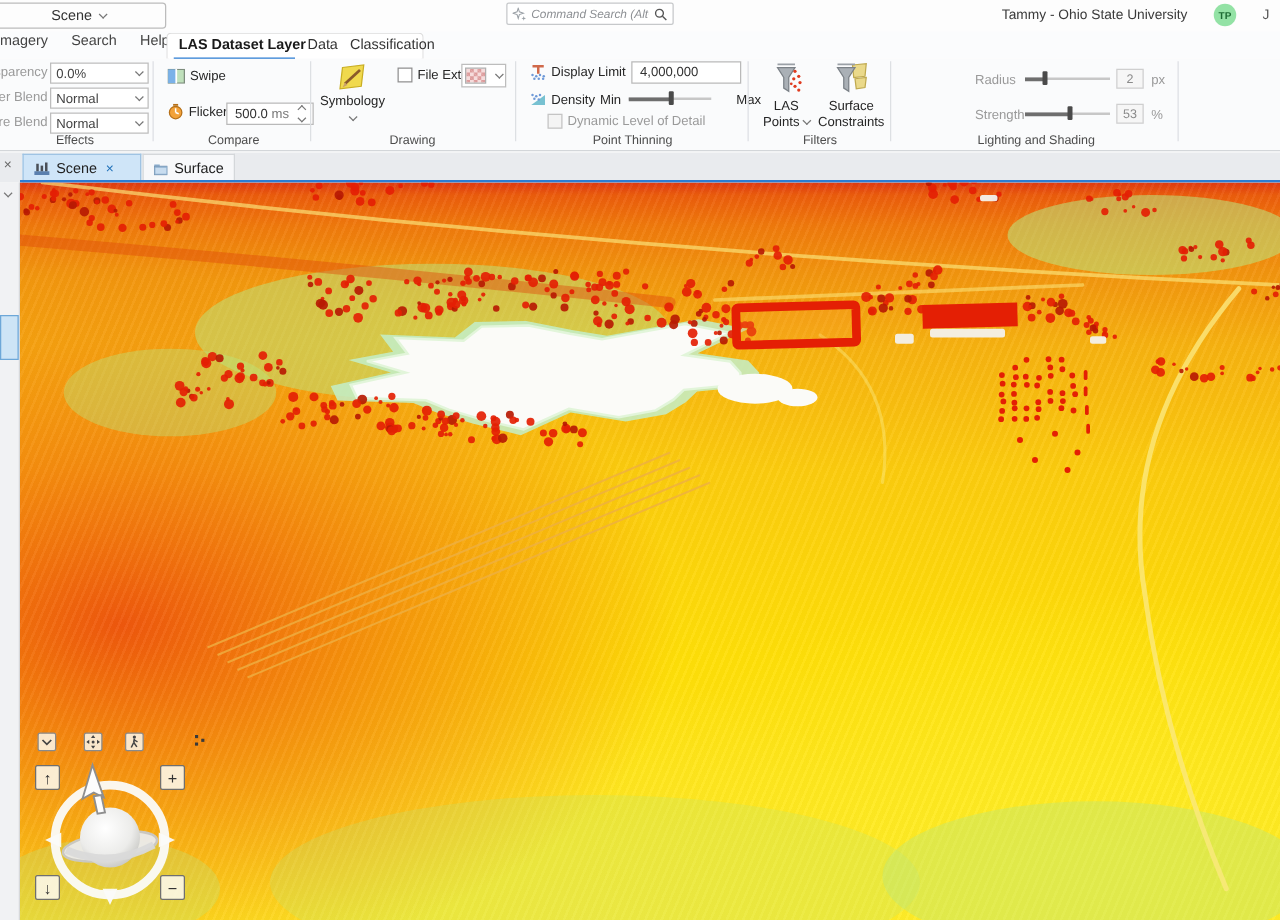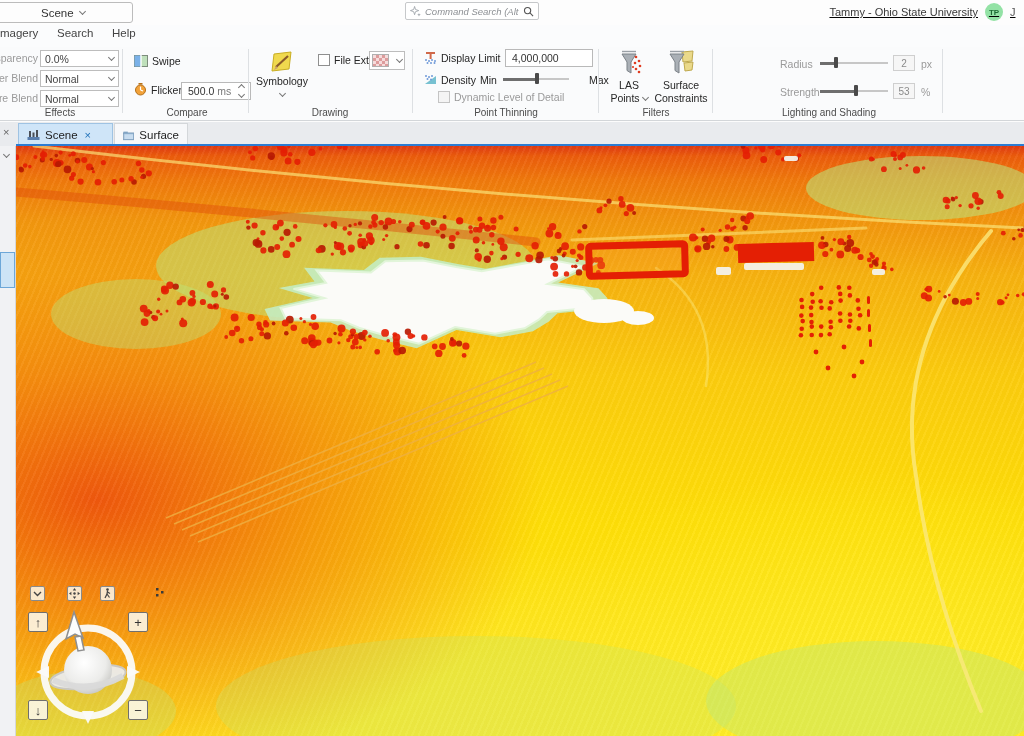--- a/index.html
+++ b/index.html
@@ -10,21 +10,21 @@
 
   
   #titlebar { position:absolute; left:0; top:0; width:1024px; height:25px; background:#fdfdfd; }
   #project-btn { position:absolute; left:-10px; top:2px; width:143px; height:21px;
     border:1px solid #bcbcbc; border-radius:3px; background:#fdfdfd;
     font-size:11.5px; color:#333; display:flex; align-items:center; padding-left:50px; gap:6px; }
   #cmd-search { position:absolute; left:405px; top:2px; width:134px; height:18px;
     border:1px solid #c6c8ca; border-radius:2px; background:#fff; display:flex;
     align-items:center; padding:0 4px; gap:4px; }
   #cmd-search .ph { flex:1; font-size:9.5px; font-style:italic; color:#8d9094; white-space:nowrap; overflow:hidden; }
-  #user-area { position:absolute; right:8px; top:3px; height:18px; display:flex; align-items:center; gap:7px;text-decoration:underline; }
+  #user-area { position:absolute; right:8px; top:3px; height:18px; display:flex; align-items:center; gap:21px; }
   #user-name { font-size:11px; color:#3a3a3a; }
   #avatar { width:18px; height:18px; border-radius:50%; background:#93e2a5; color:#1c6b33;
     font-size:8px; font-weight:bold; display:flex; align-items:center; justify-content:center; }
   #overflow-glyph { font-size:11px; color:#555; width:6px; overflow:hidden; }
 
   
   #ribbontabs { position:absolute; left:0; top:25px; width:1024px; height:22px; background:#fbfcfd; }
   .rtab { position:absolute; top:2px; font-size:11.5px; color:#444; }
   #ctx-pill { position:absolute; left:133px; top:1px; width:206px; height:21px; background:#fff;
     border:1px solid #dcdcdc; border-bottom:none; border-radius:4px 4px 0 0; }
@@ -119,20 +119,26 @@
       <span id="user-name">Tammy - Ohio State University</span>
       <span id="avatar">TP</span>
       <span id="overflow-glyph">J</span>
     </div>
   </div>
 
   <div id="ribbontabs">
     <span class="rtab" style="left:0px;">magery</span>
     <span class="rtab" style="left:57px;">Search</span>
     <span class="rtab" style="left:112px;">Help</span>
+    <div id="ctx-pill">
+      <span class="ctab" id="tab-las" style="left:9px;">LAS Dataset Layer</span>
+      <span class="ctab" style="left:112px;">Data</span>
+      <span class="ctab" style="left:146px;">Classification</span>
+      <div id="las-underline"></div>
+    </div>
   </div>
 
   <div id="ribbon">
 
     <div class="glabel abs" style="left:-30px; top:5px; width:68px; text-align:right;">ansparency</div>
     <div class="ddl" style="left:40px; top:3px; width:79px;">
       <span>0.0%</span>
         <span class="chev"></span>
     </div>
     <div class="glabel abs" style="left:-30px; top:25px; width:68px; text-align:right;">yer Blend</div>

